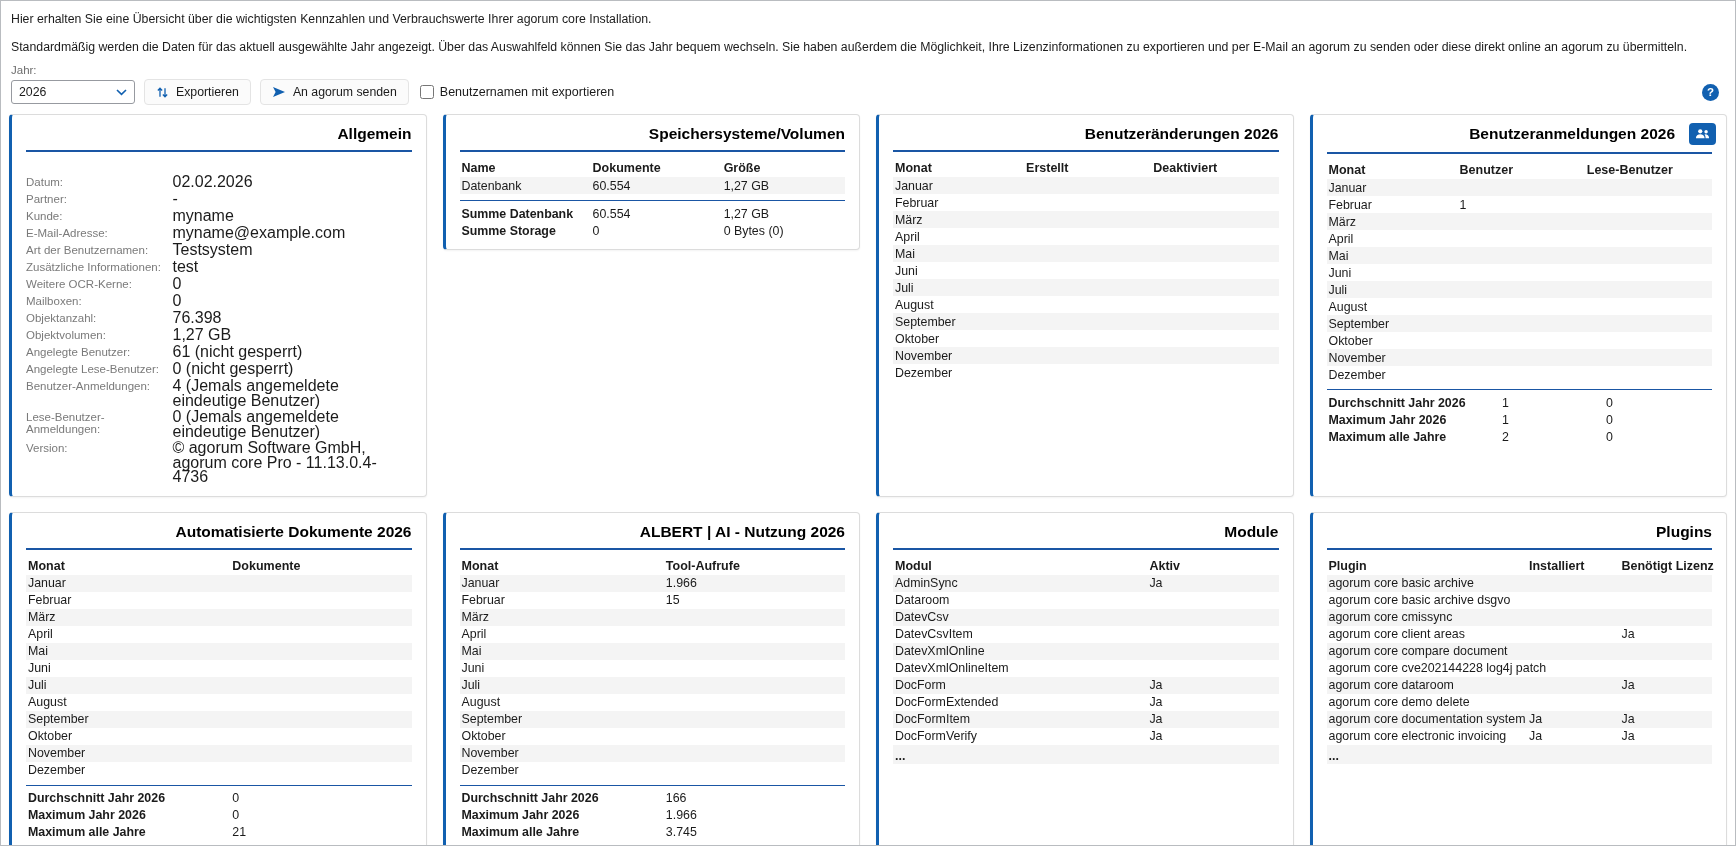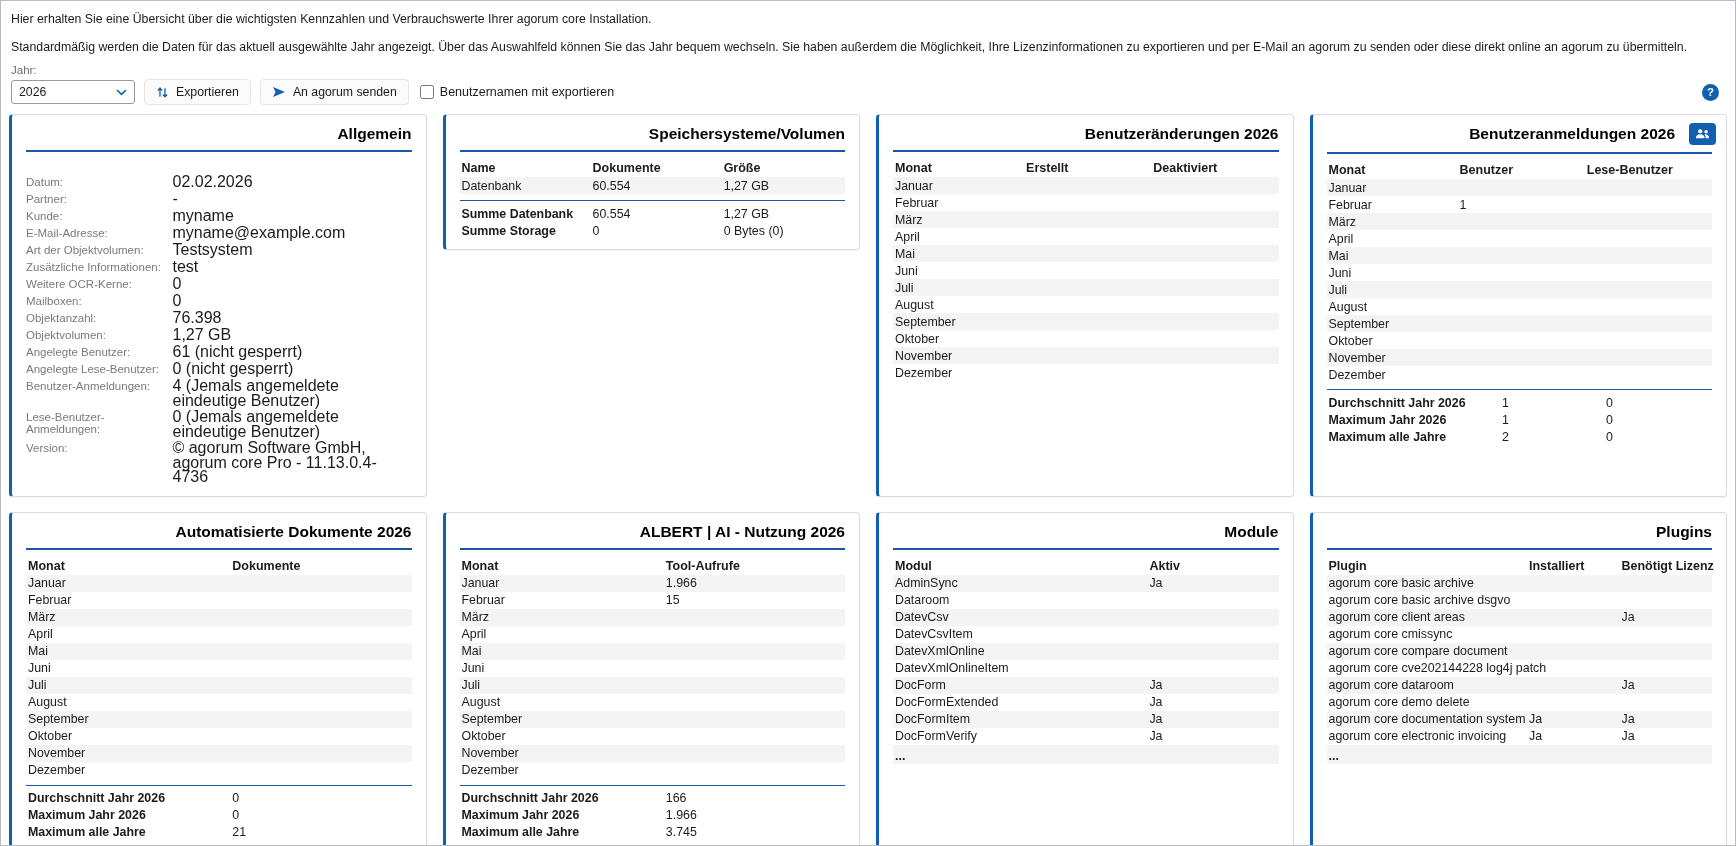--- a/index.html
+++ b/index.html
@@ -139,21 +139,21 @@
           </div>
           <div class="kv-row">
             <span class="kv-label">Kunde:</span>
             <span class="kv-value">myname</span>
           </div>
           <div class="kv-row">
             <span class="kv-label">E-Mail-Adresse:</span>
             <span class="kv-value">myname@example.com</span>
           </div>
           <div class="kv-row">
-            <span class="kv-label">Art der Objektvolumen:</span>
+            <span class="kv-label">Art der Benutzernamen:</span>
             <span class="kv-value">Testsystem</span>
           </div>
           <div class="kv-row">
             <span class="kv-label">Zusätzliche Informationen:</span>
             <span class="kv-value">test</span>
           </div>
           <div class="kv-row">
             <span class="kv-label">Weitere OCR-Kerne:</span>
             <span class="kv-value">0</span>
           </div>
@@ -719,28 +719,28 @@
                 <td>agorum core basic archive</td>
                 <td></td>
                 <td></td>
               </tr>
               <tr>
                 <td>agorum core basic archive dsgvo</td>
                 <td></td>
                 <td></td>
               </tr>
               <tr>
+                <td>agorum core cmissync</td>
+                <td></td>
+                <td></td>
+              </tr>
+              <tr>
                 <td>agorum core client areas</td>
                 <td></td>
                 <td>Ja</td>
-              </tr>
-              <tr>
-                <td>agorum core cmissync</td>
-                <td></td>
-                <td></td>
               </tr>
               <tr>
                 <td>agorum core compare document</td>
                 <td></td>
                 <td></td>
               </tr>
               <tr>
                 <td>agorum core cve202144228 log4j patch</td>
                 <td></td>
                 <td></td>

